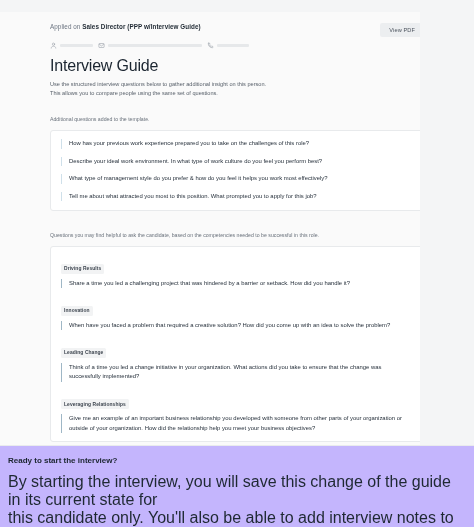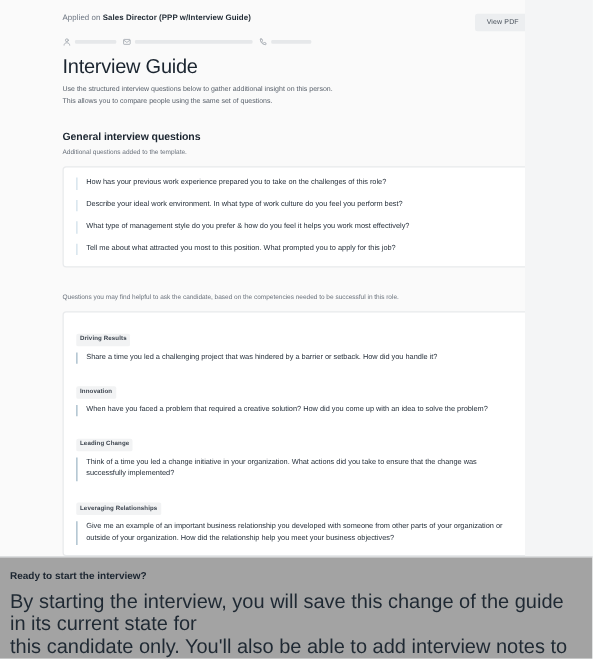--- a/index.html
+++ b/index.html
@@ -21,21 +21,21 @@
     width: 474px;
     height: 527px;
     background: #f4f5f6;
     overflow: hidden;
   }
 
   
   .scroll-area {
     position: absolute;
     left: 0;
-    top: 0;
+    top: 12px;
     width: 420px;
     height: 448px;
     background: #fafafa;
     overflow: hidden;
   }
 
   .content {
     padding: 10px 50px 0 50px;
     box-sizing: border-box;
     width: 474px;
@@ -189,21 +189,21 @@
     margin-bottom: 0;
   }
 
   
   .footer {
     position: absolute;
     left: 0;
     bottom: 0;
     width: 474px;
     height: 82px;
-    background: #a3a3a3;
+    background: #c4b5fd;
     border-top: 1px solid #e9ebed;
     box-sizing: border-box;
     padding: 9px 12px 0 8px;
   }
   .footer h3 {
     font-size: 8px;
     line-height: 11px;
     font-weight: bold;
     color: #1b2530;
     margin: 0 0 5px 0;
@@ -259,21 +259,20 @@
           <span class="redact w3"></span>
         </div>
       </div>
 
       <h1 class="guide-title">Interview Guide</h1>
       <div class="guide-sub">
         <div>Use the structured interview questions below to gather additional insight on this person.</div>
         <div>This allows you to compare people using the same set of questions.</div>
       </div>
 
-      <h2 class="section-title">General interview questions</h2>
       <div class="section-sub">Additional questions added to the template.</div>
 
       <div class="card general">
         <div class="q">How has your previous work experience prepared you to take on the challenges of this role?</div>
         <div class="q">Describe your ideal work environment. In what type of work culture do you feel you perform best?</div>
         <div class="q">What type of management style do you prefer &amp; how do you feel it helps you work most effectively?</div>
         <div class="q">Tell me about what attracted you most to this position. What prompted you to apply for this job?</div>
       </div>
 
       <div class="section-sub">Questions you may find helpful to ask the candidate, based on the competencies needed to be successful in this role.</div>

